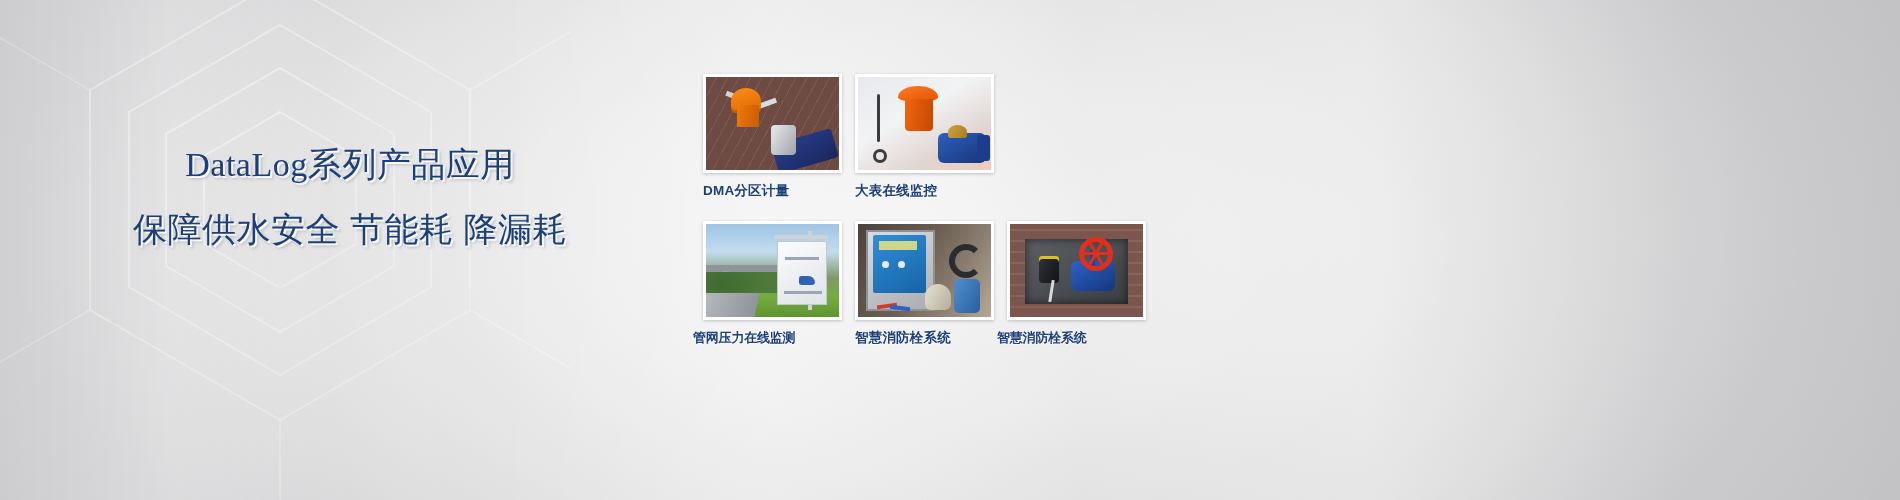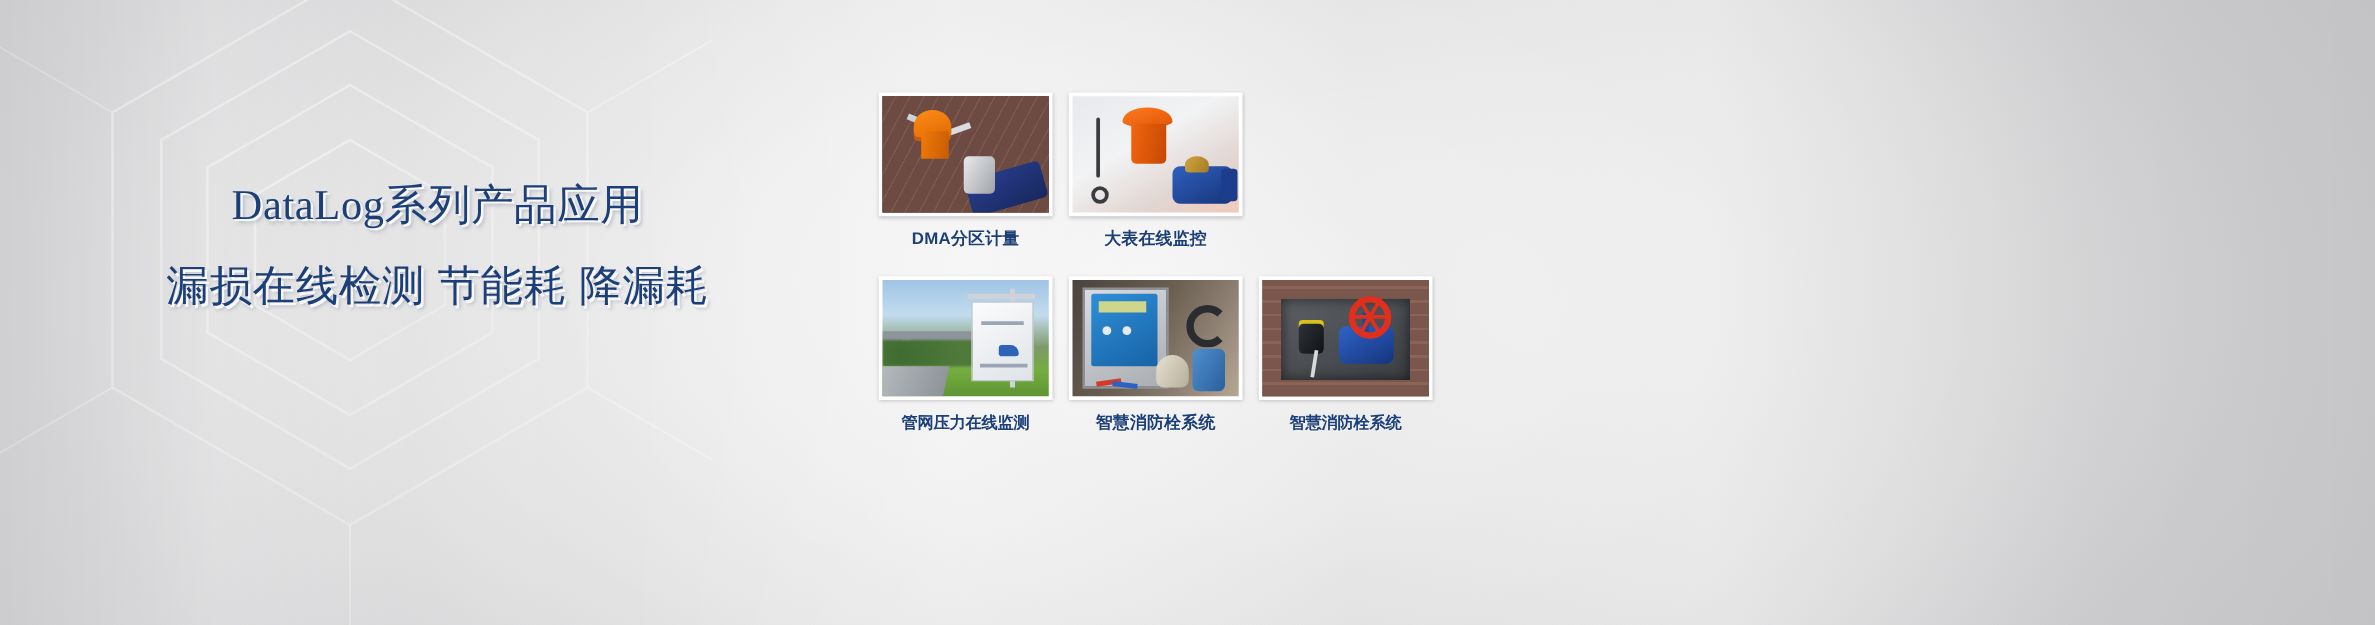--- a/index.html
+++ b/index.html
@@ -73,21 +73,21 @@
     box-shadow:0 1px 3px rgba(60,60,70,.28);
   }
   .thumb {
     width:100%; height:100%;
     position:relative;
     overflow:hidden;
     background:#c9ccd1;
   }
   .cap {
     margin-top:9px;
-    text-align:center;
+    text-align:left;
     font-size:13.5px;
     color:#1c3f78;
     font-weight:bold;
     white-space:nowrap;
     letter-spacing:.2px;
     text-shadow:0 1px 0 rgba(255,255,255,.7);
   }
   .cap.wide { font-size:13px; letter-spacing:-0.2px; margin-left:-10px; width:159px; }
 
   
@@ -228,21 +228,21 @@
         <line x1="310" y1="40" x2="310" y2="-40"></line>
         <line x1="310" y1="480" x2="310" y2="560"></line>
       </g>
     </svg>
   </div>
 
   <div id="vign"></div>
 
   <div id="headline">
     <div class="hl-line" id="hl1">DataLog系列产品应用</div>
-    <div class="hl-line" id="hl2">漏损在线检测 节能耗 降漏耗</div>
+    <div class="hl-line" id="hl2">保障供水安全 节能耗 降漏耗</div>
   </div>
 
   <div id="gallery">
 
     <div class="grid-row">
 
       <div class="cell">
         <div class="thumb-frame">
           <div class="thumb t-dma">
             <span class="bar1"></span>

